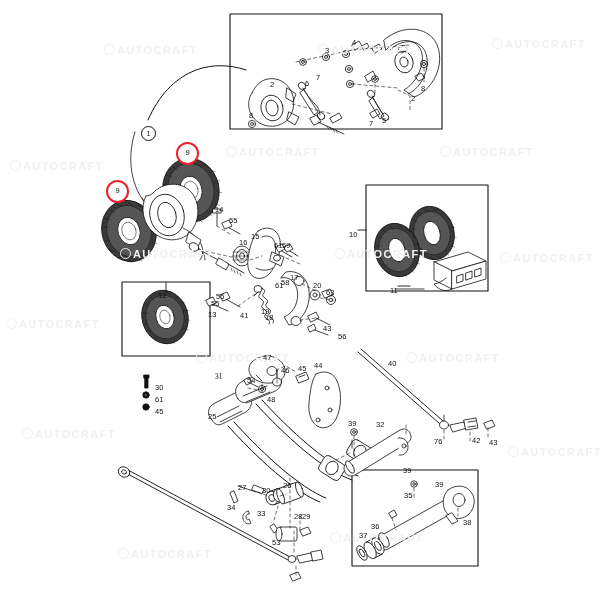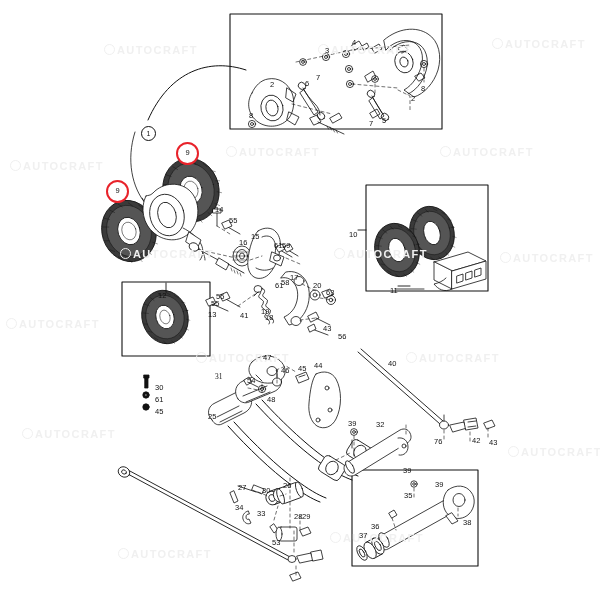--- a/index.html
+++ b/index.html
@@ -531,21 +531,21 @@
       <div class="lbl" style="left: 313px; top: 281px;">20</div>
       <div class="lbl" style="left: 208px; top: 412px;">25</div>
       <div class="lbl" style="left: 283px; top: 481px;">26</div>
       <div class="lbl" style="left: 238px; top: 483px; text-align: right;">27</div>
       <div class="lbl" style="left: 294px; top: 512px;">28</div>
       <div class="lbl" style="left: 302px; top: 512px;">29</div>
       <div class="lbl" style="left: 262px; top: 486px;">30</div>
       <div class="lbl" style="left: 215px; top: 372px; font-family: Liberation Serif, serif;">31</div>
       <div class="lbl" style="left: 376px; top: 420px;">32</div>
       <div class="lbl" style="left: 257px; top: 509px;">33</div>
-      <div class="lbl" style="left: 235px; top: 503px;">34</div>
+      <div class="lbl" style="left: 227px; top: 503px;">34</div>
       <div class="lbl" style="left: 404px; top: 491px;">35</div>
       <div class="lbl" style="left: 371px; top: 522px;">36</div>
       <div class="lbl" style="left: 359px; top: 531px;">37</div>
       <div class="lbl" style="left: 463px; top: 518px;">38</div>
       <div class="lbl" style="left: 348px; top: 419px;">39</div>
       <div class="lbl" style="left: 403px; top: 466px;">39</div>
       <div class="lbl" style="left: 435px; top: 480px;">39</div>
       <div class="lbl" style="left: 388px; top: 359px;">40</div>
       <div class="lbl" style="left: 240px; top: 311px;">41</div>
       <div class="lbl" style="left: 472px; top: 436px;">42</div>

